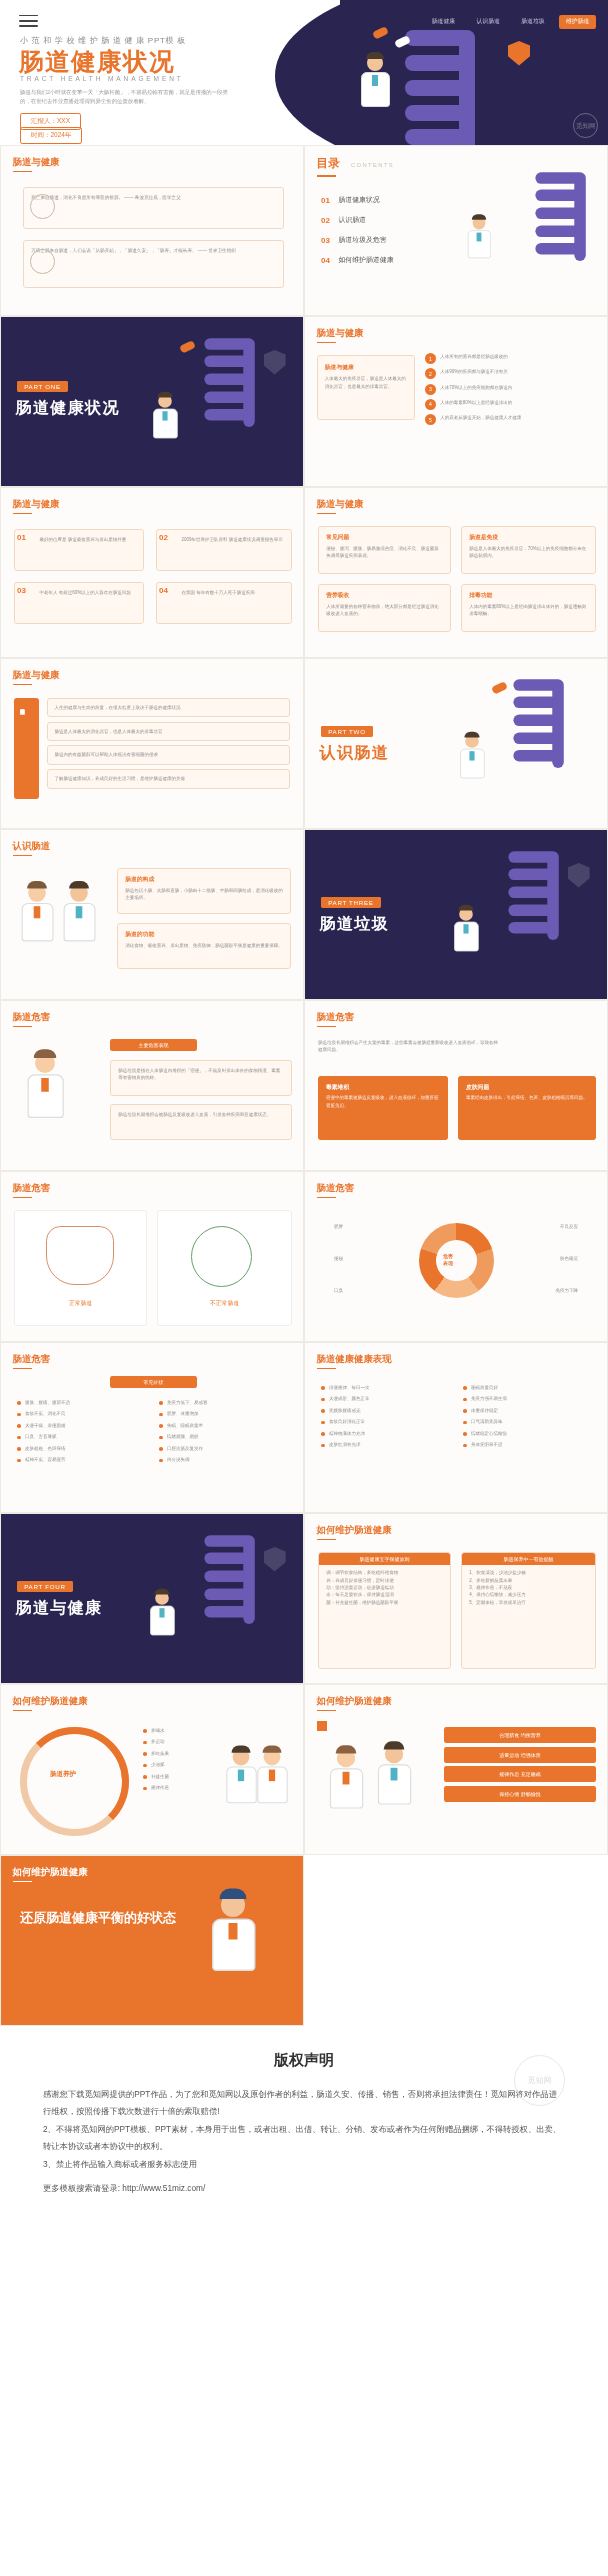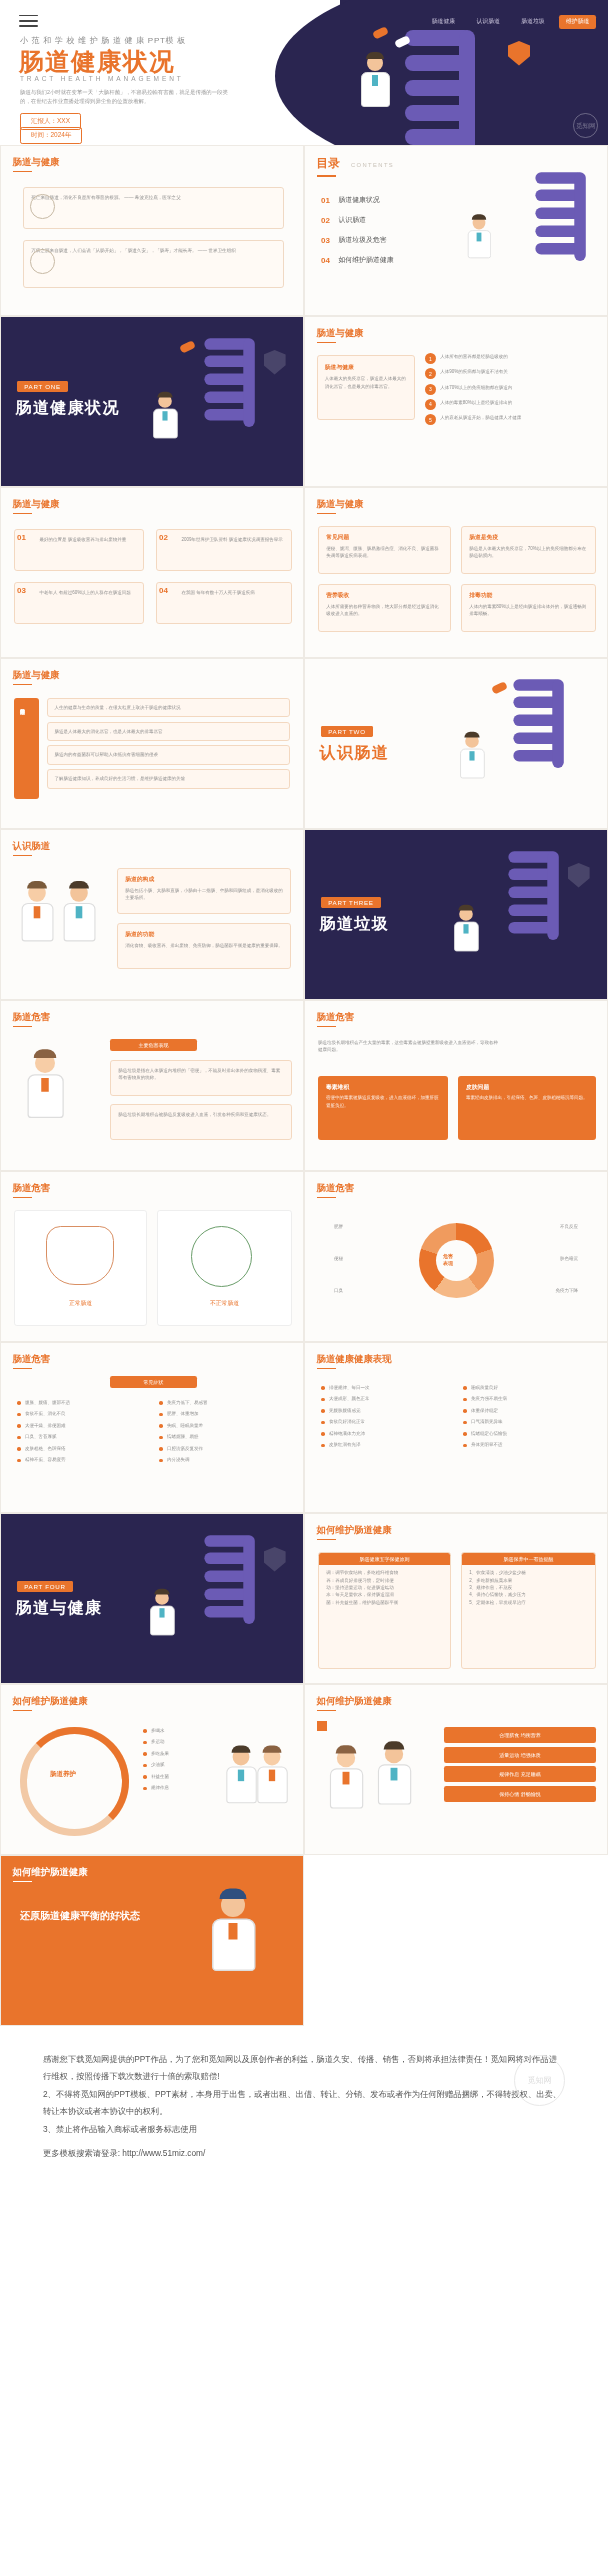--- a/index.html
+++ b/index.html
@@ -774,33 +774,34 @@
           <div class="body">
             <div class="tie"></div>
           </div>
       </div>
       <div style="position:absolute; left:11.6px; top:36px; width:10px; height:10px; background:#e9742c;"></div>
     </div>
 
     <div class="slide orange">
       <div class="s-title white">如何维护肠道健康</div>
       <div class="s-rule white"></div>
-      <div style="position:absolute; left:19px; top:51px; font-size:10px; font-weight:bold; color:#fff; line-height:1.7;">还原肠道健康平衡的好状态</div>
+      <div style="position:absolute; left:19px; top:51px; font-size:13px; font-weight:bold; color:#fff; line-height:1.7;">还原肠道健康平衡的好状态</div>
       <div class="doc" style="right:51px; top:48px; transform:scale(1.5);">
         <div class="hair" style="background:#2f4f7f;"></div>
           <div class="head"></div>
           <div class="body">
             <div class="tie" style="background:#e9742c;"></div>
           </div>
       </div>
     </div>
 
   </div>
 
   <div class="copyright">
+    <div class="cr-title">版权声明</div>
     <div class="cr-wm">觅知网</div>
     <p class="cr-p">感谢您下载觅知网提供的PPT作品，为了您和觅知网以及原创作者的利益，肠道久安、传播、销售，否则将承担法律责任！觅知网将对作品进行维权，按照传播下载次数进行十倍的索取赔偿!</p>
     <p class="cr-p">2、不得将觅知网的PPT模板、PPT素材，本身用于出售，或者出租、出借、转让、分销、发布或者作为任何附赠品捆绑，不得转授权、出卖、转让本协议或者本协议中的权利。</p>
     <p class="cr-p">3、禁止将作品输入商标或者服务标志使用</p>
     <div class="cr-foot">更多模板搜索请登录: http://www.51miz.com/</div>
   </div>
 
 </div>
 
 

